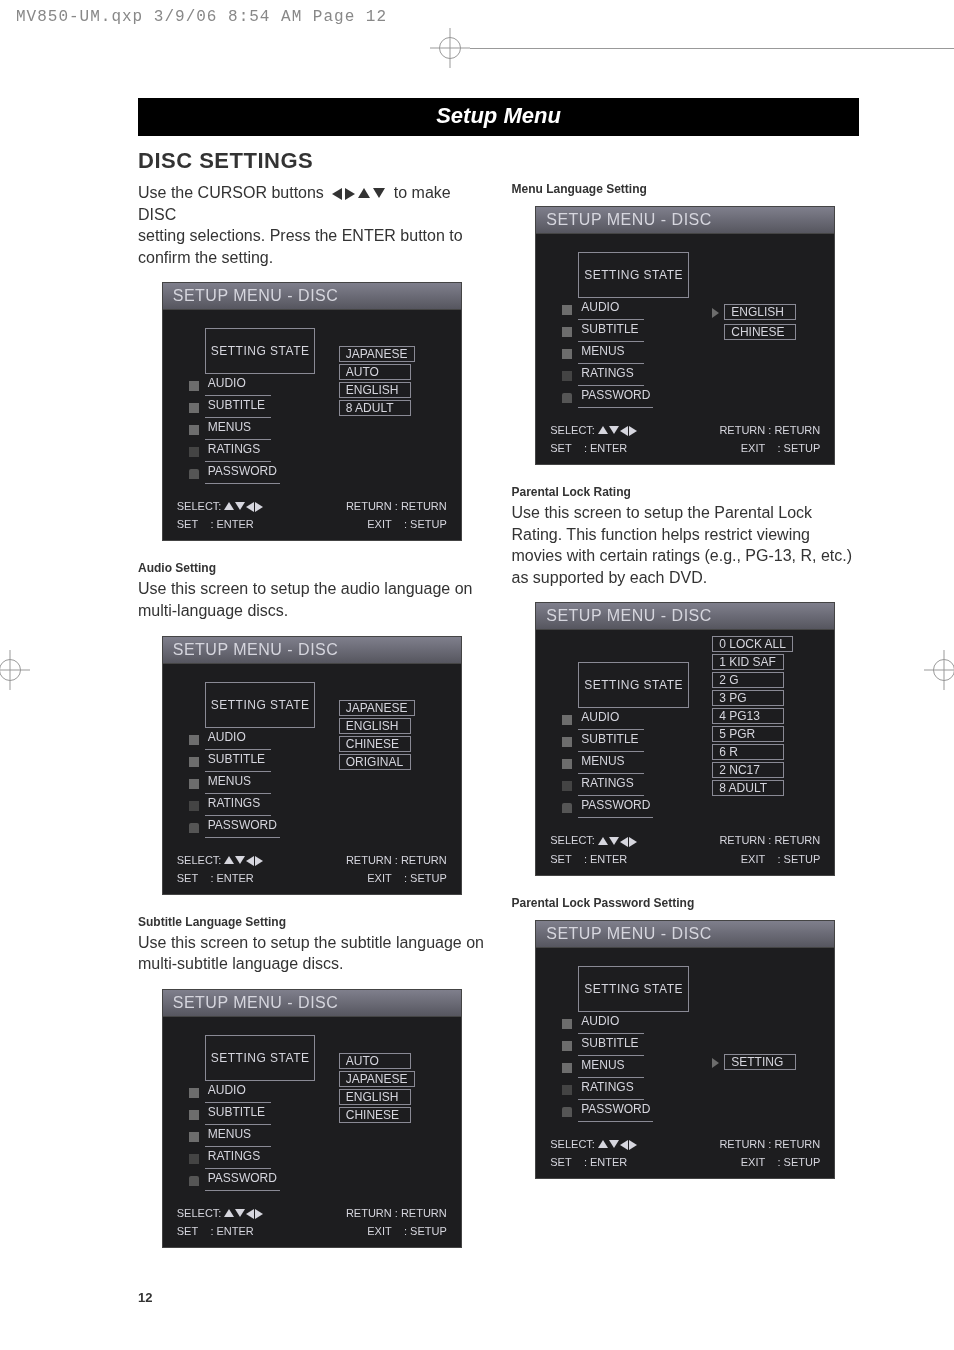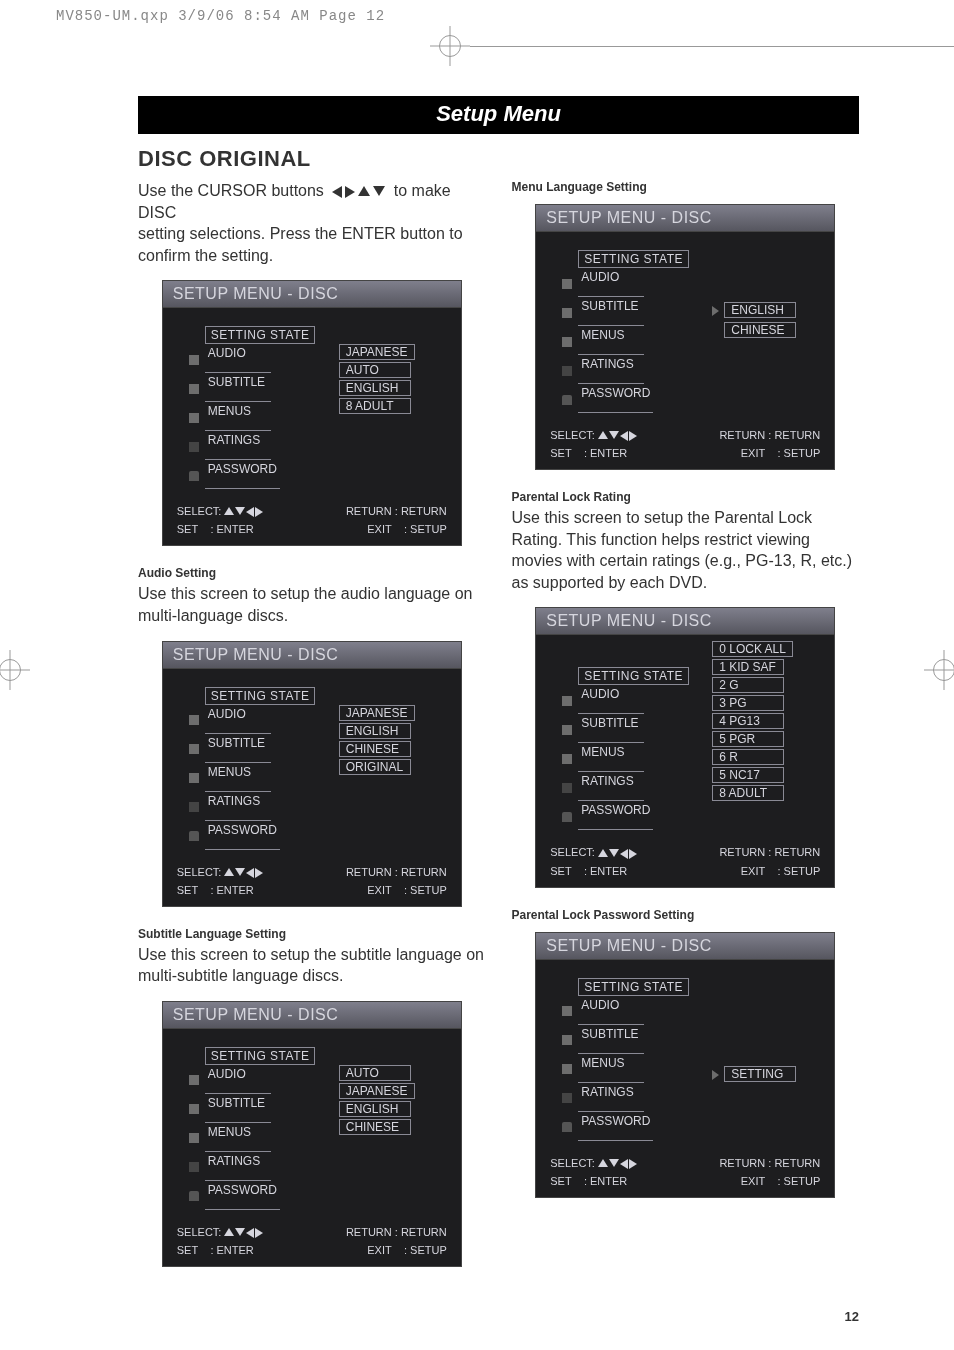--- a/index.html
+++ b/index.html
@@ -4,23 +4,23 @@
 <style>
 body {
   margin: 0;
   background: #fff;
   font-family: Helvetica, Arial, sans-serif;
   color: #333;
   width: 954px;
 }
 .page-header {
   font-family: "Courier New", monospace;
-  font-size: 14px;
+  font-size: 16px;
   color: #888;
-  padding: 8px 0 2px 56px;
+  padding: 8px 0 2px 16px;
   letter-spacing: 1px;
   display: flex;
   align-items: center;
 }
 .regmark::before, .regmark::after { content:''; position:absolute; background:#999; }
 .regmark::before { left:50%; top:0; width:1px; height:100%; transform:translateX(-50%); }
 .regmark::after  { top:50%; left:0; height:1px; width:100%; transform:translateY(-50%); }
 .regmark .circ { position:absolute; left:50%; top:50%; width:20px; height:20px; border:1px solid #999; border-radius:50%; transform:translate(-50%,-50%); }
 .side-reg { position:absolute; width:40px; height:40px; }
 .side-left { left:-10px; top:650px; }
@@ -51,21 +51,21 @@
   font-weight:bold;
   margin:16px 0 3px 0;
 }
 .body {
   font-size:16px;
   line-height:1.35;
   margin-bottom:14px;
 }
 .bold { font-weight:normal; }
 .pagenum {
-  text-align:right;
+  text-align:left;
   font-size:13px;
   font-weight:bold;
   margin-top:22px;
 }
 
 
 .osd {
   width:300px;
   margin:10px auto 20px auto;
   font-family:Arial, sans-serif;
@@ -97,27 +97,27 @@
 .osd-item .sq {
   width:10px; height:10px;
   background:#6d6d6d;
   flex:none;
 }
 .osd-item .sq.dim { background:#444; }
 .osd-item .sq.key { background:#555; border-radius:2px 2px 0 0; position:relative; }
 .osd-item .lbl {
   display:inline-block;
   border-bottom:1px solid #8a8a95;
-  padding:0 3px 12px 3px;
+  padding:0 3px 5px 3px;
   min-width:60px;
 }
 .osd-item .lbl.head {
   border:1px solid #8a8a95;
   border-bottom:1px solid #8a8a95;
-  padding:1px 5px;
+  padding:15px 5px;
   letter-spacing:0.5px;
 }
 .osd-val {
   display:inline-block;
   border:1px solid #8a8a95;
   padding:0 6px;
   margin-bottom:2px;
   min-width:58px;
   text-align:left;
 }
@@ -178,21 +178,21 @@
     </div>
   </div>
 
 <div class="content">
 
   <div class="banner">Setup Menu</div>
 
   <div class="columns">
 
     <div class="col">
-      <div class="h1">DISC ORIGINAL</div>
+      <div class="h1">DISC SETTINGS</div>
       <div class="body">
         <span>Use the </span><span class="bold">CURSOR</span><span> buttons </span>
         <span class="arrows-inline">
           <span class="ai-l"></span>
             <span class="ai-r"></span>
             <span class="ai-u"></span>
             <span class="ai-d"></span>
         </span>
         <span> to make </span><span class="bold">DISC</span>
         <br>
@@ -464,21 +464,21 @@
                 </div>
             </div>
             <div class="osd-right">
               <div><span class="osd-val">0 LOCK ALL</span></div>
               <div><span class="osd-val">1 KID SAF</span></div>
               <div><span class="osd-val">2 G</span></div>
               <div><span class="osd-val">3 PG</span></div>
               <div><span class="osd-val">4 PG13</span></div>
               <div><span class="osd-val">5 PGR</span></div>
               <div><span class="osd-val">6 R</span></div>
-              <div><span class="osd-val">5 NC17</span></div>
+              <div><span class="osd-val">2 NC17</span></div>
               <div><span class="osd-val">8 ADULT</span></div>
             </div>
           </div>
           <div class="osd-footer">
             <div class="cell"><span>SELECT:</span>
               <span class="tri-set">
                   <span class="ut"></span>
                   <span class="dt"></span>
                   <span class="lt"></span>
                   <span class="rt"></span>

